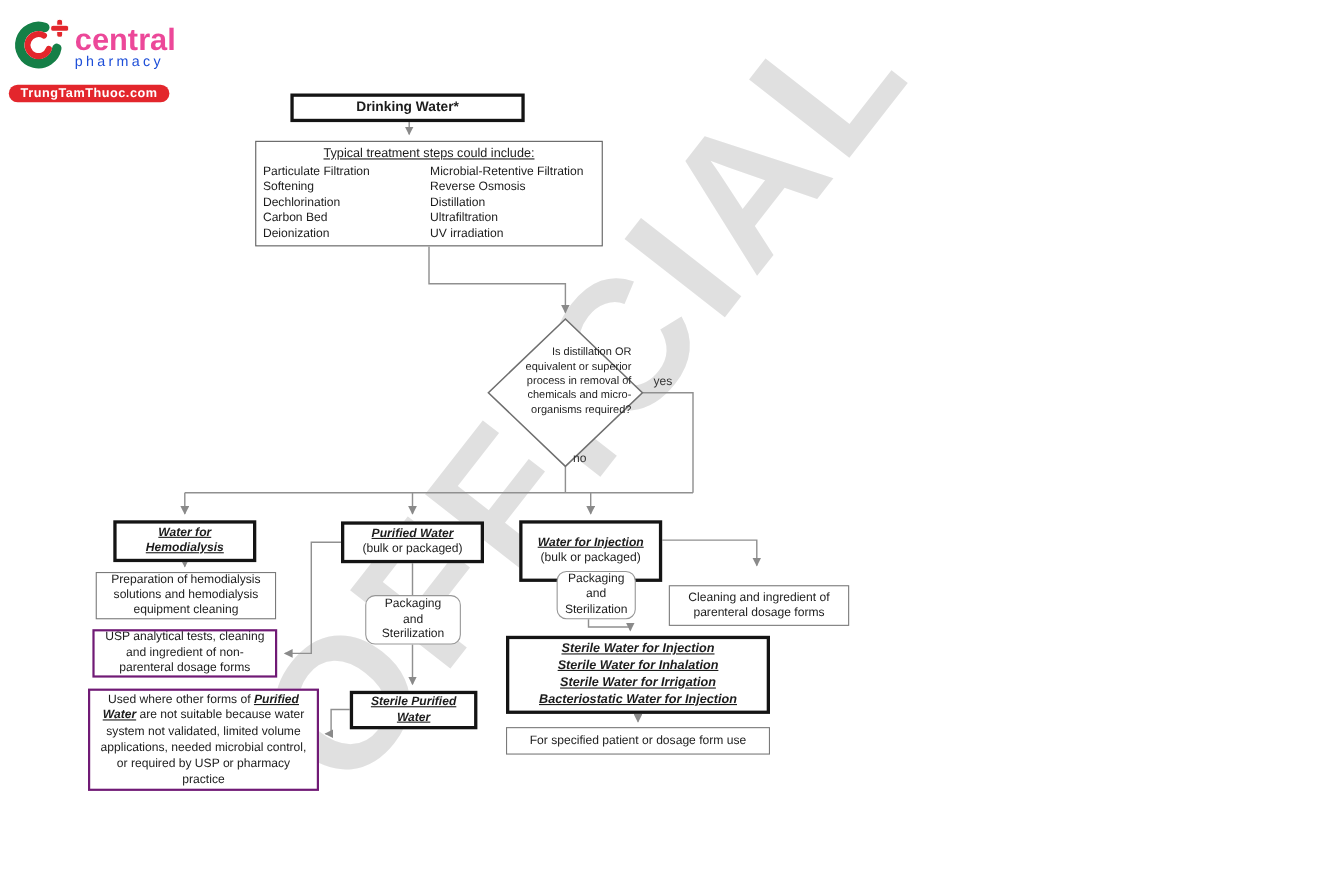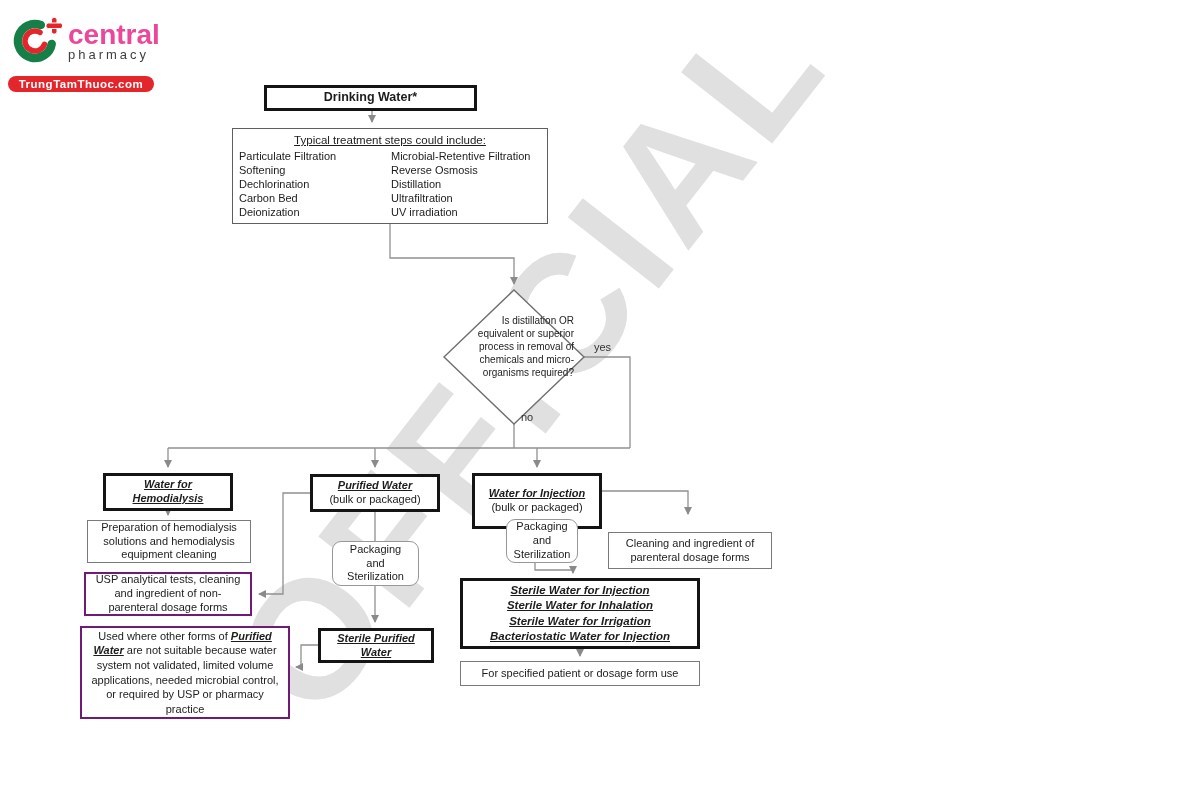--- a/index.html
+++ b/index.html
@@ -12,21 +12,21 @@
     position:absolute; left:530px; top:360px; z-index:0;
     transform:translate(-50%,-50%) rotate(-52deg);
     font-size:168px; font-weight:bold; letter-spacing:8px;
     color:#e0e0e0; white-space:nowrap; user-select:none;
   }
   
   #logo { position:absolute; left:8px; top:12px; z-index:3; }
   #logo .row { display:flex; align-items:center; }
   #logo .names { margin-left:6px; }
   .brand-main { font-size:28px; font-weight:bold; color:#ec4899; line-height:26px; }
-  .brand-sub  { font-size:13px; color:#404040; letter-spacing:3px; line-height:14px; }
+  .brand-sub  { font-size:13px; color:#1d4ed8; letter-spacing:3px; line-height:14px; }
   .brand-banner {
     margin-top:4px; background:#e3262c; color:#fff; font-weight:bold;
     font-size:11.5px; border-radius:9px; padding:2px 0; width:146px;
     text-align:center; letter-spacing:0.5px;
   }
   
   #connectors { position:absolute; left:0; top:0; z-index:1; }
   .box {
     position:absolute; background:#fff; z-index:2; box-sizing:border-box;
     display:flex; flex-direction:column; align-items:center; justify-content:center;

